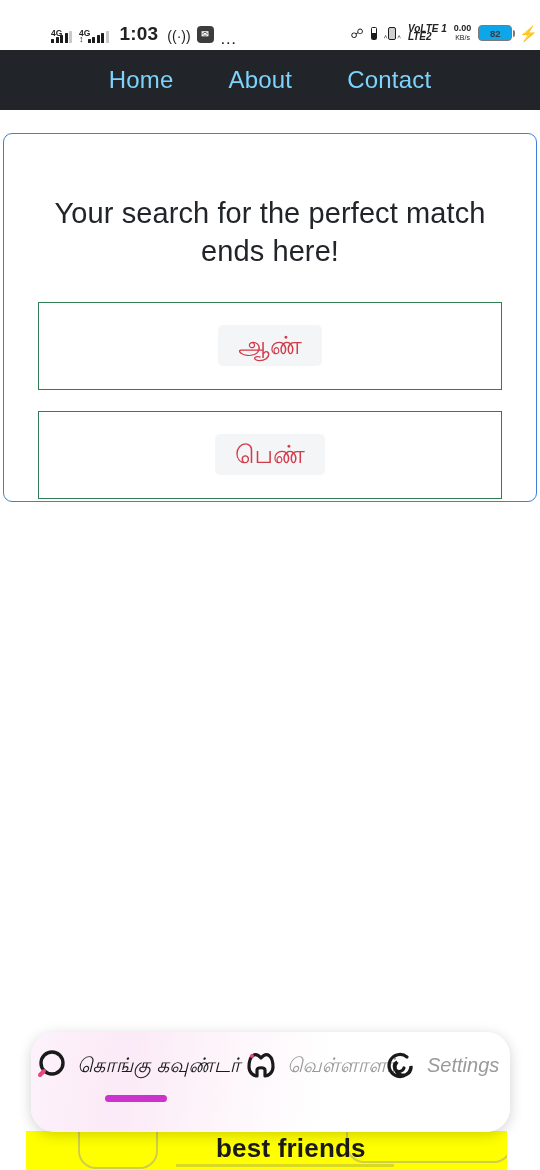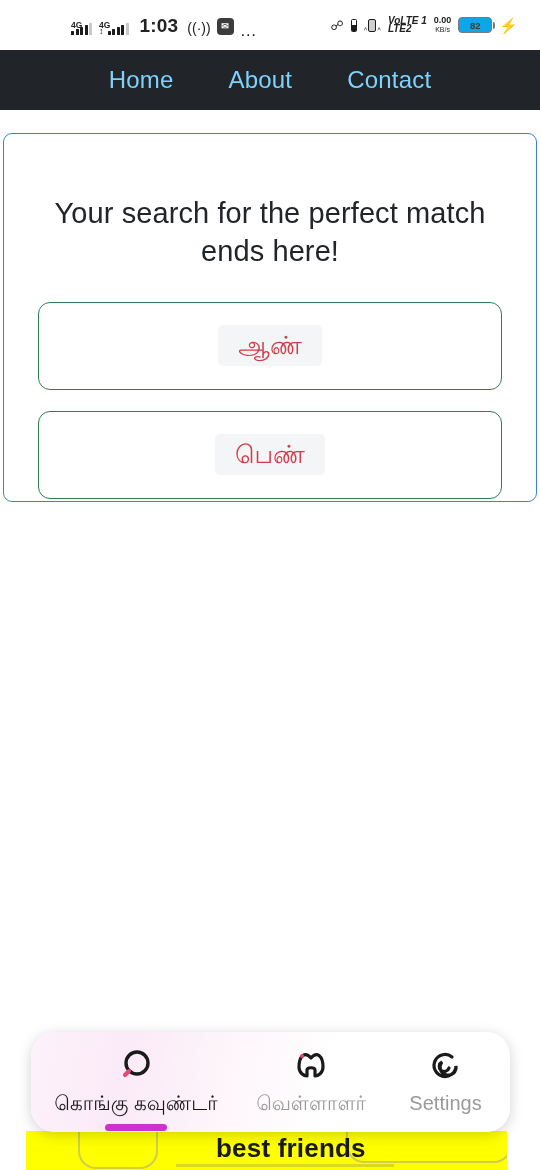--- a/index.html
+++ b/index.html
@@ -6,23 +6,23 @@
   html, body {
     width:540px; height:1170px;
     background:#ffffff;
     font-family:"Liberation Sans", sans-serif;
     overflow:hidden;
   }
   #screen { position:relative; width:540px; height:1170px; background:#fff; }
 
   
   .statusbar{
-    position:absolute; left:0; top:0; width:540px; height:50px;
+    position:absolute; left:0; top:8px; width:540px; height:50px;
     background:#ffffff; display:flex; align-items:center;
-    padding:0 22px; color:#222;
+    padding:0 2px; color:#222;
   }
   .sb-left{ display:flex; align-items:flex-end; gap:6px; flex:0 0 auto; margin-left:48px;}
   .sb-right{ display:flex; align-items:center; gap:7px; margin-left:auto; }
 
   .sig{ display:flex; align-items:flex-end; gap:1px; position:relative; padding-left:1px;}
   .sig .bars{ display:flex; align-items:flex-end; gap:1.5px; }
   .sig .bars i{ display:block; width:3px; background:#1b1b1b; border-radius:.5px; }
   .sig .bars i:nth-child(1){height:4px;}
   .sig .bars i:nth-child(2){height:6px;}
   .sig .bars i:nth-child(3){height:8px;}
@@ -71,21 +71,21 @@
   .card{
     position:absolute; left:3px; top:133px; width:534px; height:369px;
     border:1.6px solid #3b82d6; border-radius:9px; background:#fff;
     padding:60px 18px 0;
   }
   .card h1{
     font-size:29px; font-weight:400; color:#212529; text-align:center;
     line-height:1.32; letter-spacing:.1px;
   }
   .choice{
-    margin:0 16px; height:88px; border:1.4px solid #2f7d53; border-radius:12px;
+    margin:0 16px; height:88px; border:1.4px solid #2f7d53; border-radius:0;
     background:#fff; display:flex; align-items:center; justify-content:center;
   }
   .choice.first{ margin-top:31px; }
   .choice.second{ margin-top:21px; }
   .chip{
     background:#f4f5f7; border-radius:5px; padding:7px 20px;
     color:#d23b4a; font-size:25px; line-height:1.1;
   }
 
   
@@ -111,21 +111,21 @@
 
   
   .bottomnav{
     position:absolute; left:31px; top:1032px; width:479px; height:100px;
     border-radius:24px; overflow:hidden;
     background:linear-gradient(100deg,#fdf2fb 0%,#fbeaf7 20%,#fdf4fa 38%,#ffffff 62%,#ffffff 100%);
     box-shadow:0 3px 14px rgba(0,0,0,.18);
     display:flex; align-items:flex-start; padding-top:12px;
   }
   .navitem{
-    position:relative; display:flex; flex-direction:column; align-items:center; gap:6px;
+    position:relative; display:flex; flex-direction:row; align-items:center; gap:6px;font-style:italic;
   }
   .navitem.item0{ width:210px; }
   .navitem.item1{ width:140px; }
   .navitem.item2{ width:129px; }
   .navicon{ height:42px; display:flex; align-items:center; justify-content:center; }
   .navlabel{ font-size:20px; line-height:1.15; white-space:nowrap; }
   .navlabel.active{ color:#1a1a1a; }
   .navlabel.muted{ color:#9a9a9a; }
   .indicator{
     position:absolute; bottom:-16px; left:50%; transform:translateX(-50%);

